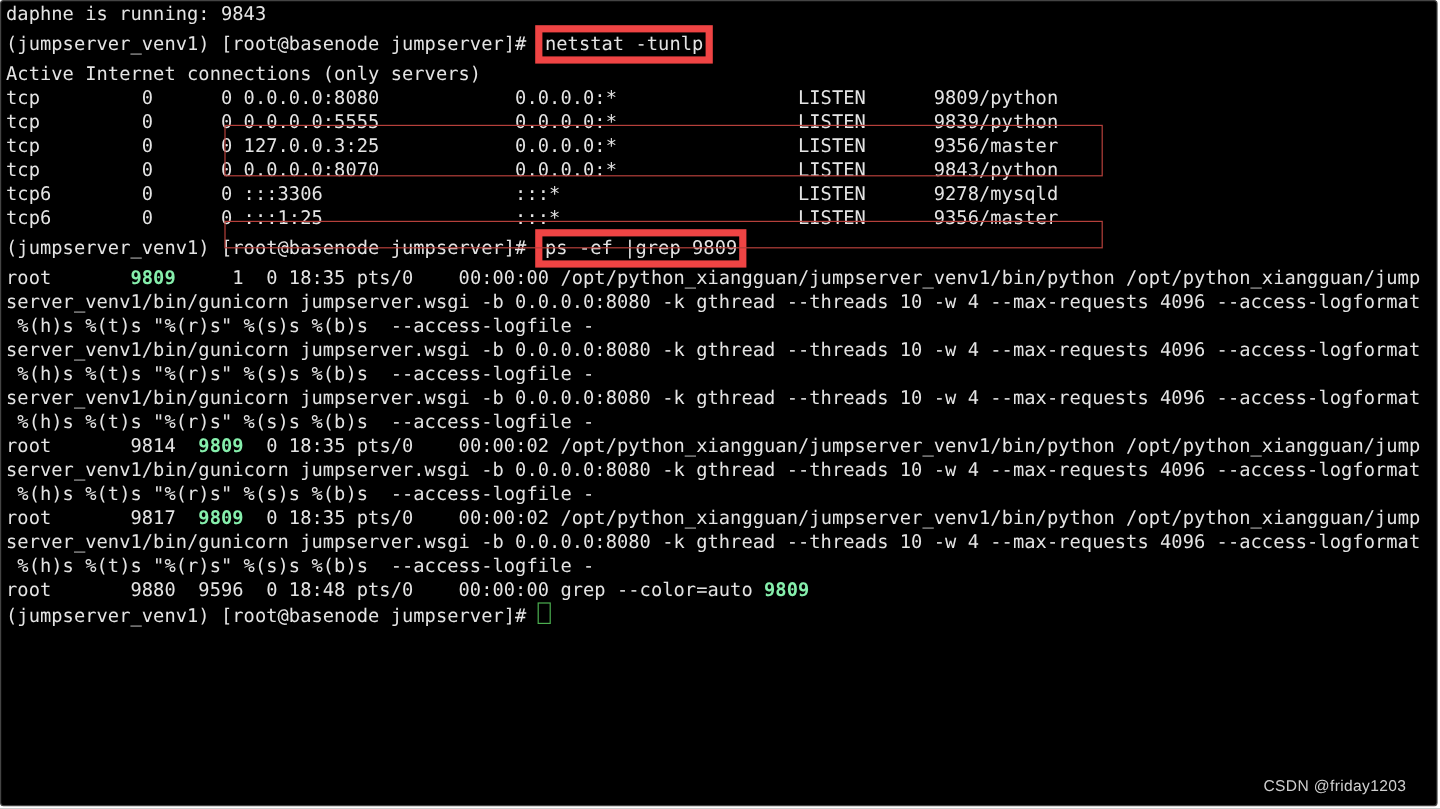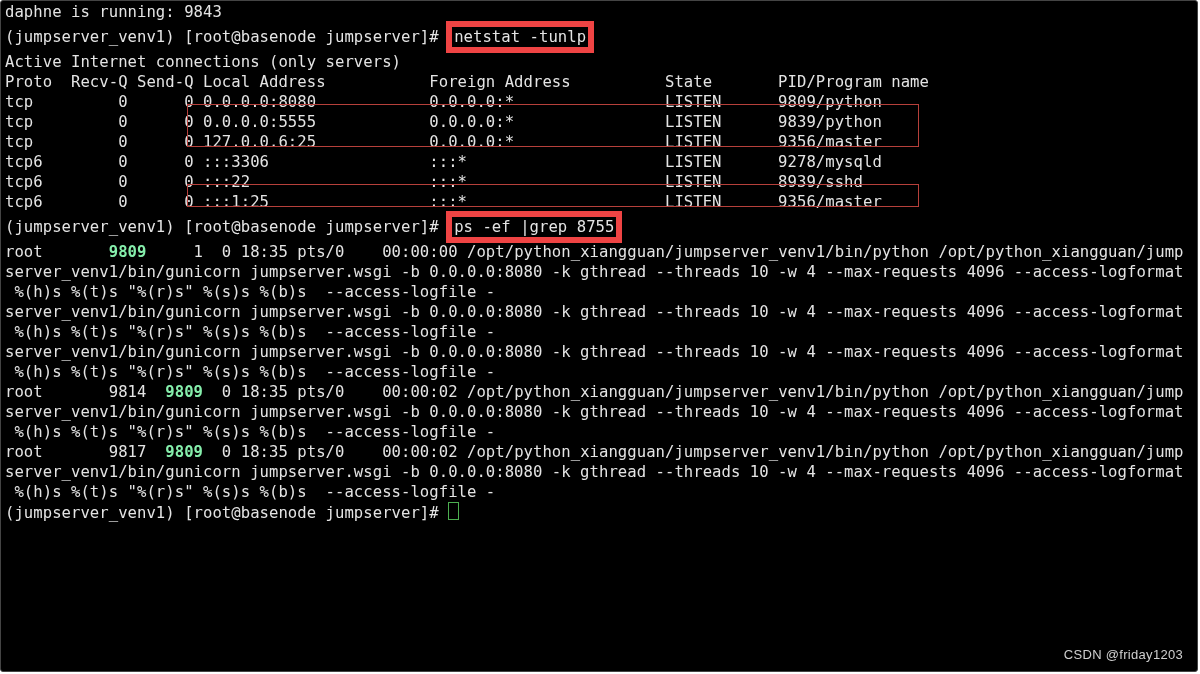--- a/index.html
+++ b/index.html
@@ -45,67 +45,67 @@
   .cursor {
     display: inline-block;
     width: 9px;
     height: 16px;
     border: 1px solid #4caf50;
     vertical-align: -2px;
   }
   .watermark {
     position: absolute;
     bottom: 6px;
-    right: 14px;
+    right: 25px;
     color: #cfcfcf;
     font-family: Arial, sans-serif;
     font-size: 13px;
     letter-spacing: 0.3px;
     text-shadow: 0 0 2px #000;
   }
 </style>
 </head>
 <body>
 
 <div class="shell">
 
   <div class="pre">daphne is running: 9843</div>
 
   <div class="pre"><span>(jumpserver_venv1) [root@basenode jumpserver]# </span><span class="box">netstat -tunlp</span></div>
 
   <div class="pre">Active Internet connections (only servers)</div>
 
-  <div class="pre" id="ns-header">Proto  Recv-Q Send-Q Local Address           Foreign Address          State       PID/Program name</div>
   <div id="ns-rows">
       <div class="pre">tcp         0      0 0.0.0.0:8080            0.0.0.0:*                LISTEN      9809/python</div>
       <div class="pre">tcp         0      0 0.0.0.0:5555            0.0.0.0:*                LISTEN      9839/python</div>
-      <div class="pre">tcp         0      0 127.0.0.6:25            0.0.0.0:*                LISTEN      9356/master</div>
+      <div class="pre">tcp         0      0 127.0.0.3:25            0.0.0.0:*                LISTEN      9356/master</div>
+      <div class="pre">tcp         0      0 0.0.0.0:8070            0.0.0.0:*                LISTEN      9843/python</div>
       <div class="pre">tcp6        0      0 :::3306                 :::*                     LISTEN      9278/mysqld</div>
-      <div class="pre">tcp6        0      0 :::22                   :::*                     LISTEN      8939/sshd</div>
       <div class="pre">tcp6        0      0 :::1:25                 :::*                     LISTEN      9356/master</div>
     </div>
 
-  <div class="pre"><span>(jumpserver_venv1) [root@basenode jumpserver]# </span><span class="box">ps -ef |grep 8755</span></div>
+  <div class="pre"><span>(jumpserver_venv1) [root@basenode jumpserver]# </span><span class="box">ps -ef |grep 9809</span></div>
 
   <div id="ps-rows">
       <div class="pre">root     <span class="hl">  9809</span>     1  0 18:35 pts/0    00:00:00 /opt/python_xiangguan/jumpserver_venv1/bin/python /opt/python_xiangguan/jump</div>
       <div class="pre">server_venv1/bin/gunicorn jumpserver.wsgi -b 0.0.0.0:8080 -k gthread --threads 10 -w 4 --max-requests 4096 --access-logformat</div>
       <div class="pre"> %(h)s %(t)s "%(r)s" %(s)s %(b)s  --access-logfile -</div>
       <div class="pre">server_venv1/bin/gunicorn jumpserver.wsgi -b 0.0.0.0:8080 -k gthread --threads 10 -w 4 --max-requests 4096 --access-logformat</div>
       <div class="pre"> %(h)s %(t)s "%(r)s" %(s)s %(b)s  --access-logfile -</div>
       <div class="pre">server_venv1/bin/gunicorn jumpserver.wsgi -b 0.0.0.0:8080 -k gthread --threads 10 -w 4 --max-requests 4096 --access-logformat</div>
       <div class="pre"> %(h)s %(t)s "%(r)s" %(s)s %(b)s  --access-logfile -</div>
       <div class="pre">root       9814<span class="hl">  9809</span>  0 18:35 pts/0    00:00:02 /opt/python_xiangguan/jumpserver_venv1/bin/python /opt/python_xiangguan/jump</div>
       <div class="pre">server_venv1/bin/gunicorn jumpserver.wsgi -b 0.0.0.0:8080 -k gthread --threads 10 -w 4 --max-requests 4096 --access-logformat</div>
       <div class="pre"> %(h)s %(t)s "%(r)s" %(s)s %(b)s  --access-logfile -</div>
       <div class="pre">root       9817<span class="hl">  9809</span>  0 18:35 pts/0    00:00:02 /opt/python_xiangguan/jumpserver_venv1/bin/python /opt/python_xiangguan/jump</div>
       <div class="pre">server_venv1/bin/gunicorn jumpserver.wsgi -b 0.0.0.0:8080 -k gthread --threads 10 -w 4 --max-requests 4096 --access-logformat</div>
       <div class="pre"> %(h)s %(t)s "%(r)s" %(s)s %(b)s  --access-logfile -</div>
     </div>
 
+  <div class="pre" id="grep-line">root       9880  9596  0 18:48 pts/0    00:00:00 grep --color=auto <span class="hl">9809</span></div>
 
   <div class="pre"><span>(jumpserver_venv1) [root@basenode jumpserver]# </span><span class="cursor"></span></div>
 
   <div class="box-row" style="left:186px; top:103px; width:730px; height:41px;"></div>
   <div class="box-row" style="left:186px; top:183px; width:730px; height:21px;"></div>
 
   <div class="watermark">CSDN @friday1203</div>
 </div>
 
 </body></html>

